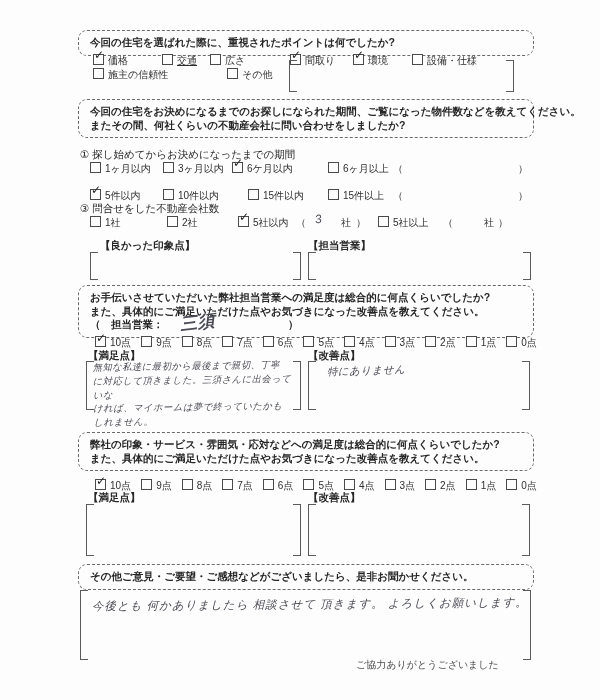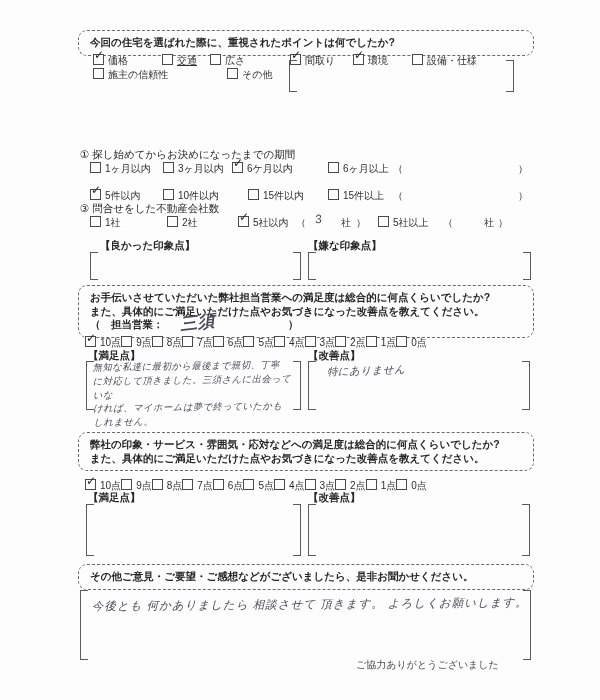--- a/index.html
+++ b/index.html
@@ -37,21 +37,21 @@
   .numlabel{position:absolute;font-size:10.5px;color:#262626;white-space:nowrap;line-height:12px;}
   .blabel{position:absolute;font-size:10.5px;font-weight:bold;color:#262626;white-space:nowrap;}
   .token{position:absolute;font-size:10px;color:#2e2e2e;white-space:nowrap;}
 
   
   .bkl,.bkr{position:absolute;width:7px;border:0 solid #5a5a5a;}
   .bkl{border-left-width:1.3px;border-top-width:1.3px;border-bottom-width:1.3px;}
   .bkr{border-right-width:1.3px;border-top-width:1.3px;border-bottom-width:1.3px;}
 
   
-  .scorerow{position:absolute;left:85px;display:flex;gap:0;align-items:flex-start;}
+  .scorerow{position:absolute;left:95px;display:flex;gap:10px;align-items:flex-start;}
   .scorerow .opt2{position:static;font-size:10px;color:#2e2e2e;white-space:nowrap;}
 
   
   .hw{position:absolute;font-style:italic;color:#4b4b55;letter-spacing:0.5px;}
   .hw-sat{font-size:9.3px;line-height:13.8px;transform:rotate(-0.8deg);width:205px;}
   .hw-name{font-size:17px;transform:rotate(-7deg);font-weight:bold;}
   .hw-num{font-size:12px;transform:rotate(-8deg);}
   .hw-imp{font-size:10.5px;transform:rotate(-2deg);}
   .hw-comment{font-size:11.5px;transform:rotate(-0.5deg);white-space:nowrap;letter-spacing:1px;}
 
@@ -72,20 +72,24 @@
   <span class="opt" style="left:162px;top:54px;text-decoration:underline;"><span class="cb"></span><span>交通</span></span>
   <span class="opt" style="left:210px;top:54px;"><span class="cb"></span><span>広さ</span></span>
   <span class="opt" style="left:290px;top:54px;"><span class="cb checked"></span><span>間取り</span></span>
   <span class="opt" style="left:353px;top:54px;"><span class="cb checked"></span><span>環境</span></span>
   <span class="opt" style="left:412px;top:54px;"><span class="cb"></span><span>設備・仕様</span></span>
   <span class="opt" style="left:93px;top:68px;"><span class="cb"></span><span>施主の信頼性</span></span>
   <span class="opt" style="left:227px;top:68px;"><span class="cb"></span><span>その他</span></span>
   <div class="bkl" style="left:289px;top:60px;height:30px;"></div>
   <div class="bkr" style="left:506px;top:60px;height:30px;"></div>
 
+  <div class="qbox" style="top:99px;">
+    <div class="qline">今回の住宅をお決めになるまでのお探しになられた期間、ご覧になった物件数などを教えてください。</div>
+    <div class="qline">またその間、何社くらいの不動産会社に問い合わせをしましたか?</div>
+  </div>
 
   <div class="numlabel" style="left:80px;top:148px;">① 探し始めてからお決めになったまでの期間</div>
   <span class="opt" style="left:90px;top:162px;"><span class="cb"></span><span>1ヶ月以内</span></span>
   <span class="opt" style="left:163px;top:162px;"><span class="cb"></span><span>3ヶ月以内</span></span>
   <span class="opt" style="left:232px;top:162px;text-align:center;"><span class="cb checked"></span><span>6ケ月以内</span></span>
   <span class="opt" style="left:328px;top:162px;"><span class="cb"></span><span>6ヶ月以上</span></span>
   <span class="token" style="left:393px;top:162px;">（</span>
   <span class="token" style="left:518px;top:162px;">）</span>
 
   <span class="opt" style="left:90px;top:189px;"><span class="cb checked"></span><span>5件以内</span></span>
@@ -102,21 +106,21 @@
   <span class="token" style="left:296px;top:216px;">（</span>
   <span class="hw hw-num" style="left:315px;top:212px;">3</span>
   <span class="token" style="left:341px;top:216px;">社</span>
   <span class="token" style="left:356px;top:216px;">）</span>
   <span class="opt" style="left:378px;top:216px;"><span class="cb"></span><span>5社以上</span></span>
   <span class="token" style="left:443px;top:216px;">（</span>
   <span class="token" style="left:484px;top:216px;">社</span>
   <span class="token" style="left:498px;top:216px;">）</span>
 
   <div class="blabel" style="left:92px;top:239px;margin-left:8px;">【良かった印象点】</div>
-  <div class="blabel" style="left:308px;top:239px;">【嫌な印象点】</div>
+  <div class="blabel" style="left:308px;top:239px;">【担当営業】</div>
   <div class="bkl" style="left:90px;top:252px;height:26px;"></div>
   <div class="bkr" style="left:293px;top:252px;height:26px;"></div>
   <span class="hw" style="left:100px;top:256px;"></span>
   <div class="bkl" style="left:308px;top:252px;height:26px;"></div>
   <div class="bkr" style="left:523px;top:252px;height:26px;"></div>
   <span class="hw" style="left:318px;top:256px;"></span>
 
   <div class="qbox" style="top:285px;">
     <div class="qline">お手伝いさせていただいた弊社担当営業への満足度は総合的に何点くらいでしたか?</div>
     <div class="qline">また、具体的にご満足いただけた点やお気づきになった改善点を教えてください。</div>

